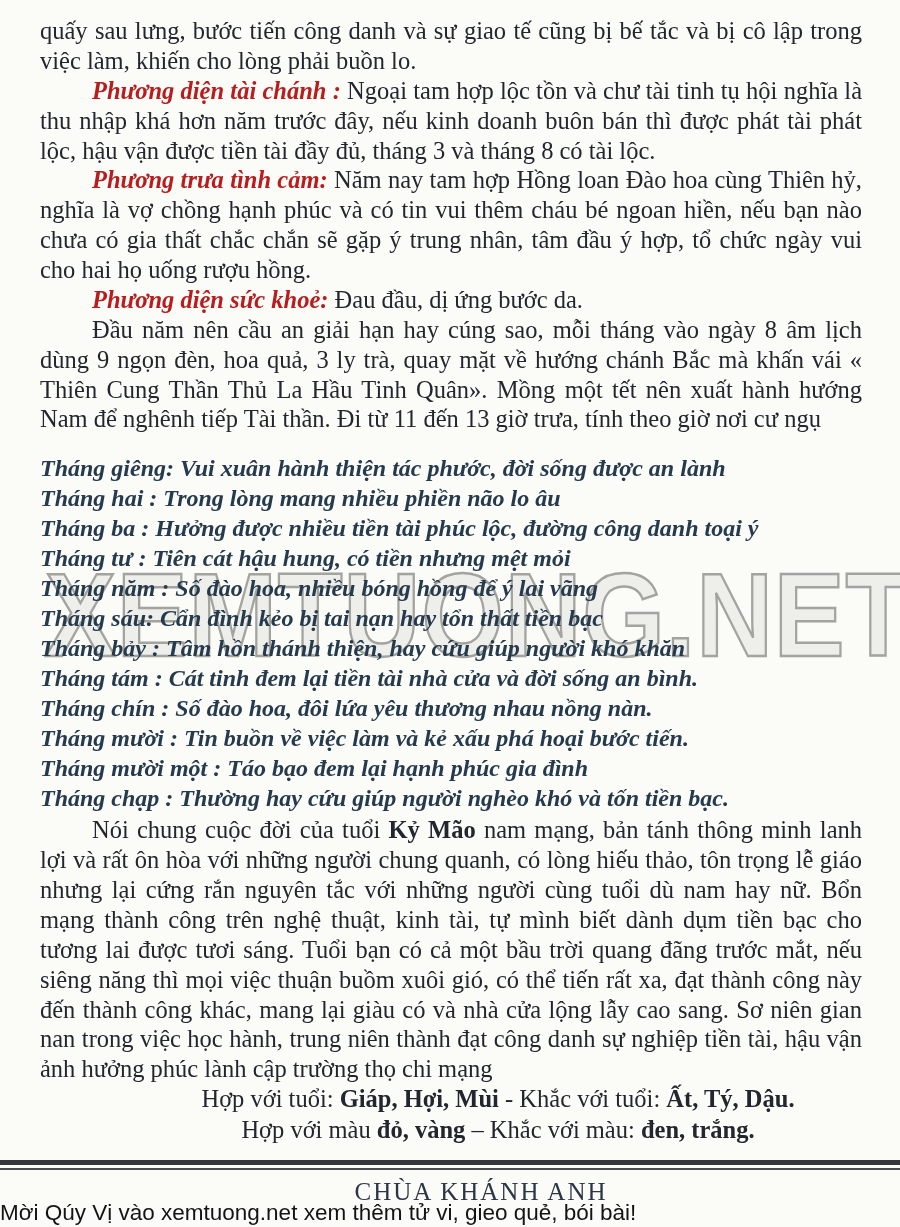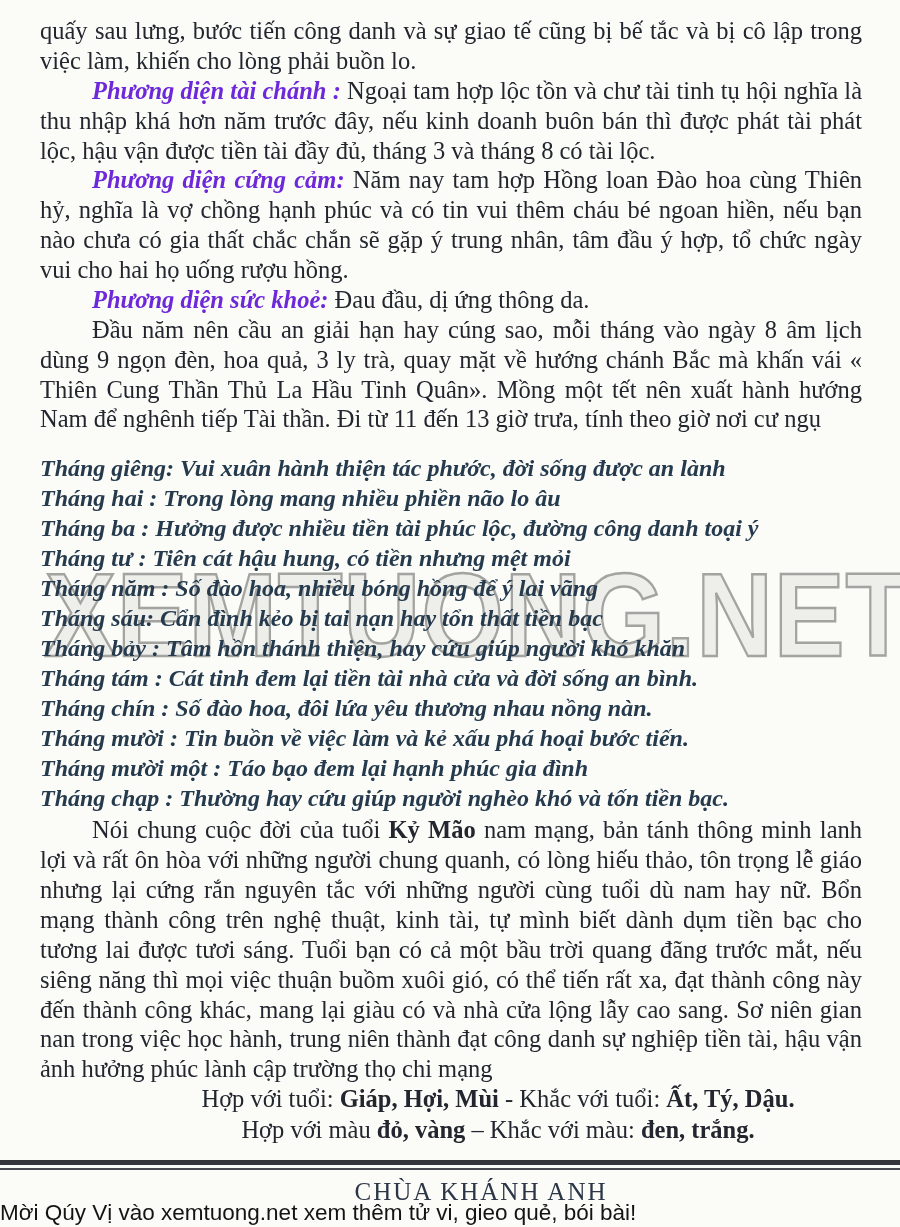--- a/index.html
+++ b/index.html
@@ -20,21 +20,21 @@
   p.body-p{
     margin:0;
     text-align:justify;
     font-size:24.5px;
     line-height:1.22;
   }
   p.indent{ text-indent:52px; }
   .lead{
     font-weight:bold;
     font-style:italic;
-    color:#6d28d9;
+    color:#b91c1c;
   }
   .months{ margin:19px 0 2px 0; }
   .months p{
     margin:0;
     font-size:24px;
     line-height:1.25;
     font-weight:bold;
     font-style:italic;
     color:#253a4d;
     text-align:left;
@@ -102,25 +102,25 @@
 
   <div class="content">
 
     <p class="body-p"><span>quấy sau lưng, bước tiến công danh và sự giao tế cũng bị bế tắc và bị cô lập trong việc làm, khiến cho lòng phải buồn lo.</span></p>
 
     <p class="body-p indent">
       <span class="lead">Phương diện tài chánh :</span><span> Ngoại tam hợp lộc tồn và chư tài tinh tụ hội nghĩa là thu nhập khá hơn năm trước đây, nếu kinh doanh buôn bán thì được phát tài phát lộc, hậu vận được tiền tài đầy đủ, tháng 3 và tháng 8 có tài lộc.</span>
     </p>
 
     <p class="body-p indent">
-      <span class="lead">Phương diện cứng cảm:</span><span> Năm nay tam hợp Hồng loan Đào hoa cùng Thiên hỷ, nghĩa là vợ chồng hạnh phúc và có tin vui thêm cháu bé ngoan hiền, nếu bạn nào chưa có gia thất chắc chắn sẽ gặp ý trung nhân, tâm đầu ý hợp, tổ chức ngày vui cho hai họ uống rượu hồng.</span>
+      <span class="lead">Phương trưa tình cảm:</span><span> Năm nay tam hợp Hồng loan Đào hoa cùng Thiên hỷ, nghĩa là vợ chồng hạnh phúc và có tin vui thêm cháu bé ngoan hiền, nếu bạn nào chưa có gia thất chắc chắn sẽ gặp ý trung nhân, tâm đầu ý hợp, tổ chức ngày vui cho hai họ uống rượu hồng.</span>
     </p>
 
     <p class="body-p indent">
-      <span class="lead">Phương diện sức khoẻ:</span><span> Đau đầu, dị ứng thông da.</span>
+      <span class="lead">Phương diện sức khoẻ:</span><span> Đau đầu, dị ứng bước da.</span>
     </p>
 
     <p class="body-p indent"><span>Đầu năm nên cầu an giải hạn hay cúng sao, mỗi tháng vào ngày 8 âm lịch dùng 9 ngọn đèn, hoa quả, 3 ly trà, quay mặt về hướng chánh Bắc mà khấn vái « Thiên Cung Thần Thủ La Hầu Tinh Quân». Mồng một tết nên xuất hành hướng Nam để nghênh tiếp Tài thần. Đi từ 11 đến 13 giờ trưa, tính theo giờ nơi cư ngụ</span></p>
 
     <div class="months">
       <p>Tháng giêng: Vui xuân hành thiện tác phước, đời sống được an lành</p>
       <p>Tháng hai : Trong lòng mang nhiều phiền não lo âu</p>
       <p>Tháng ba : Hưởng được nhiều tiền tài phúc lộc, đường công danh toại ý</p>
       <p>Tháng tư : Tiên cát hậu hung, có tiền nhưng mệt mỏi</p>
       <p>Tháng năm : Số đào hoa, nhiều bóng hồng để ý lai vãng</p>

